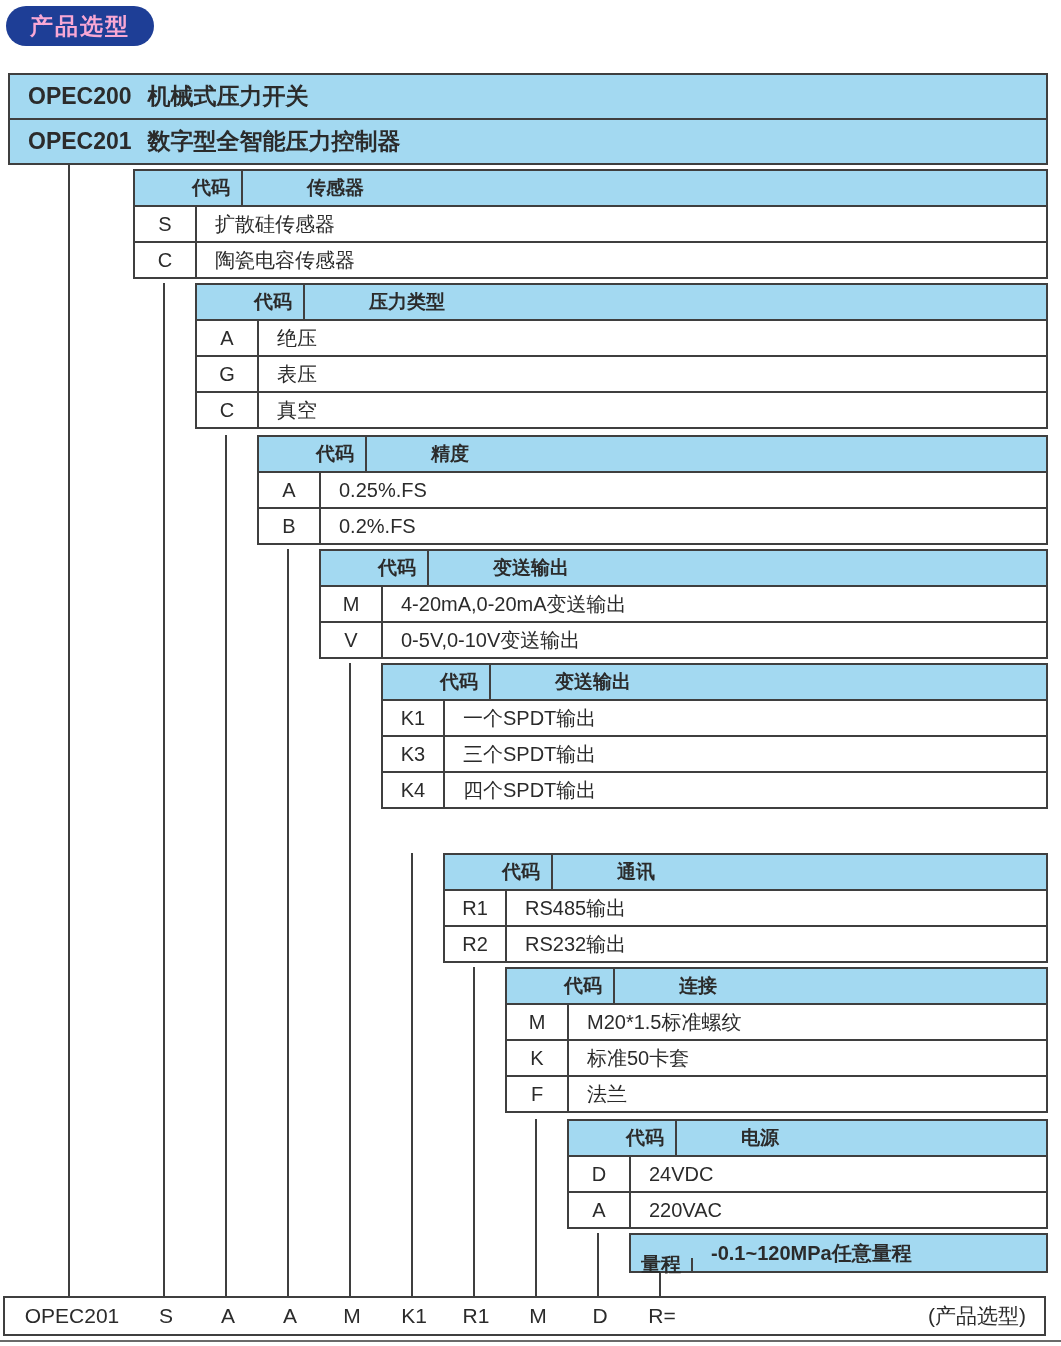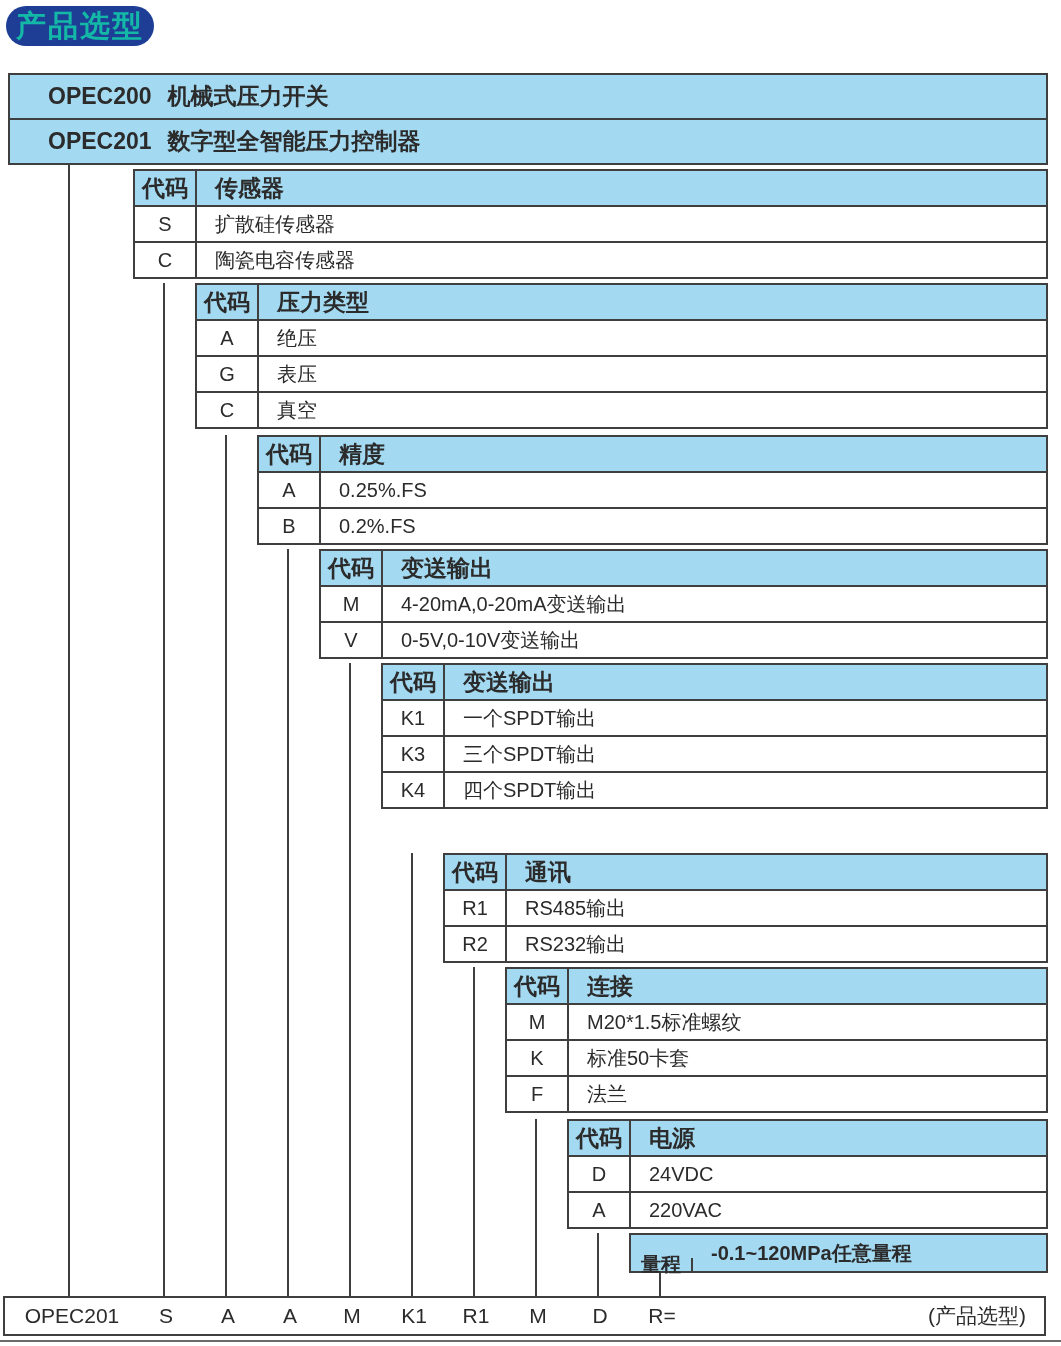--- a/index.html
+++ b/index.html
@@ -3,37 +3,37 @@
 <meta charset="utf-8">
 <style>
   :root{
     --blue:#a3d9f1; --navy:#1e3e96; --bd:#3f3f3f; --ink:#2b2b2b;
   }
   *{margin:0;padding:0;box-sizing:border-box;}
   body{background:#fff;font-family:"Liberation Sans","DejaVu Sans",sans-serif;color:var(--ink);}
   .page{position:relative;width:1061px;height:1346px;background:#ffffff;overflow:hidden;}
 
   .badge{position:absolute;left:6px;top:6px;width:148px;height:40px;background:var(--navy);
-         border-radius:20px;color:#14b8a6;font-weight:bold;font-size:30px;display:flex;
+         border-radius:20px;color:#f9a8d4;font-weight:bold;font-size:23px;display:flex;
          align-items:center;justify-content:center;letter-spacing:2px;}
 
   .prod{position:absolute;left:8px;right:13px;height:47px;background:var(--blue);
         border:2px solid var(--bd);display:flex;align-items:center;font-weight:bold;font-size:23px;}
-  .prod .model{padding-left:18px;margin-left:20px;}
+  .prod .model{padding-left:18px;}
   .prod .pname{padding-left:16px;}
   .p0{top:73px;} .p1{top:118px;}
 
   .sec{position:absolute;right:13px;border:2px solid var(--bd);background:#fff;}
   .row{display:flex;height:36px;align-items:stretch;}
   .row.hdr{height:34px;background:var(--blue);font-weight:bold;}
   .row + .row{border-top:2px solid var(--bd);}
   .code{width:62px;flex:0 0 62px;border-right:2px solid var(--bd);display:flex;
         align-items:center;justify-content:center;font-size:20px;}
   .val{flex:1;display:flex;align-items:center;padding-left:18px;font-size:20px;}
-  .hdr .code,.hdr .val{font-size:23px;}
+  .hdr .code,.hdr .val{font-size:19px;margin-left:46px;}
 
   .s0{left:133px;top:169px;} .s1{left:195px;top:283px;} .s2{left:257px;top:435px;}
   .s3{left:319px;top:549px;} .s4{left:381px;top:663px;} .s5{left:443px;top:853px;}
   .s6{left:505px;top:967px;} .s7{left:567px;top:1119px;}
 
   .range{position:absolute;left:629px;right:13px;top:1233px;height:40px;border:2px solid var(--bd);
          display:flex;background:var(--blue);}
   .range .code{font-weight:bold;margin-top:23px;}
   .range .val{font-weight:bold;}
 

